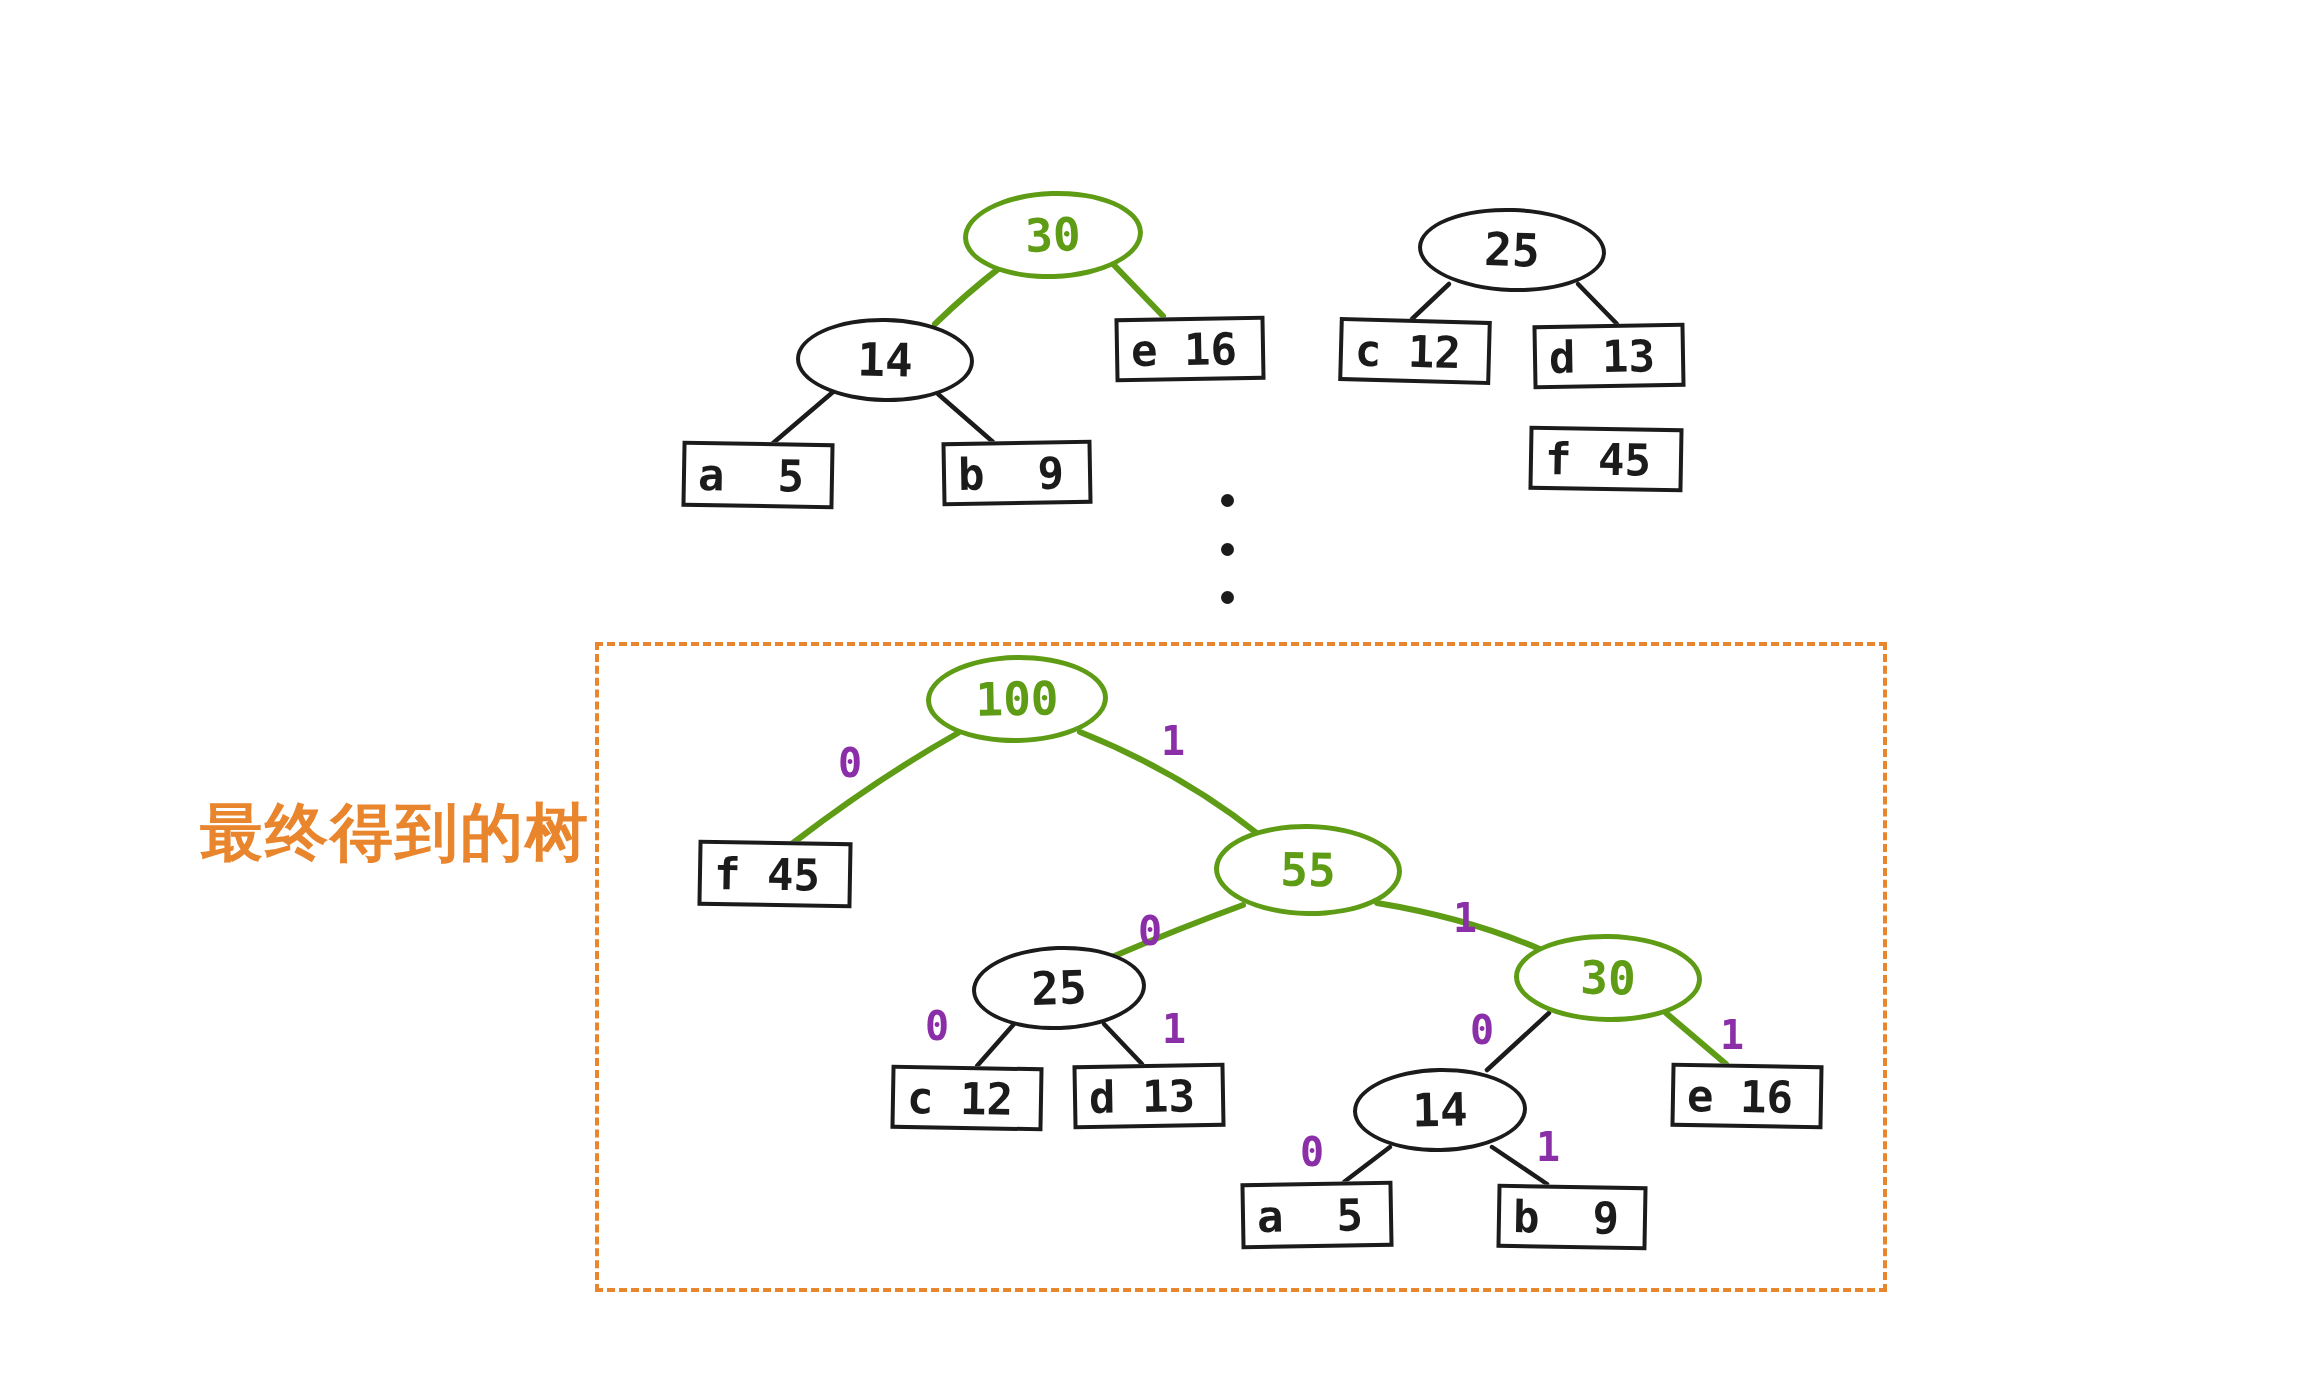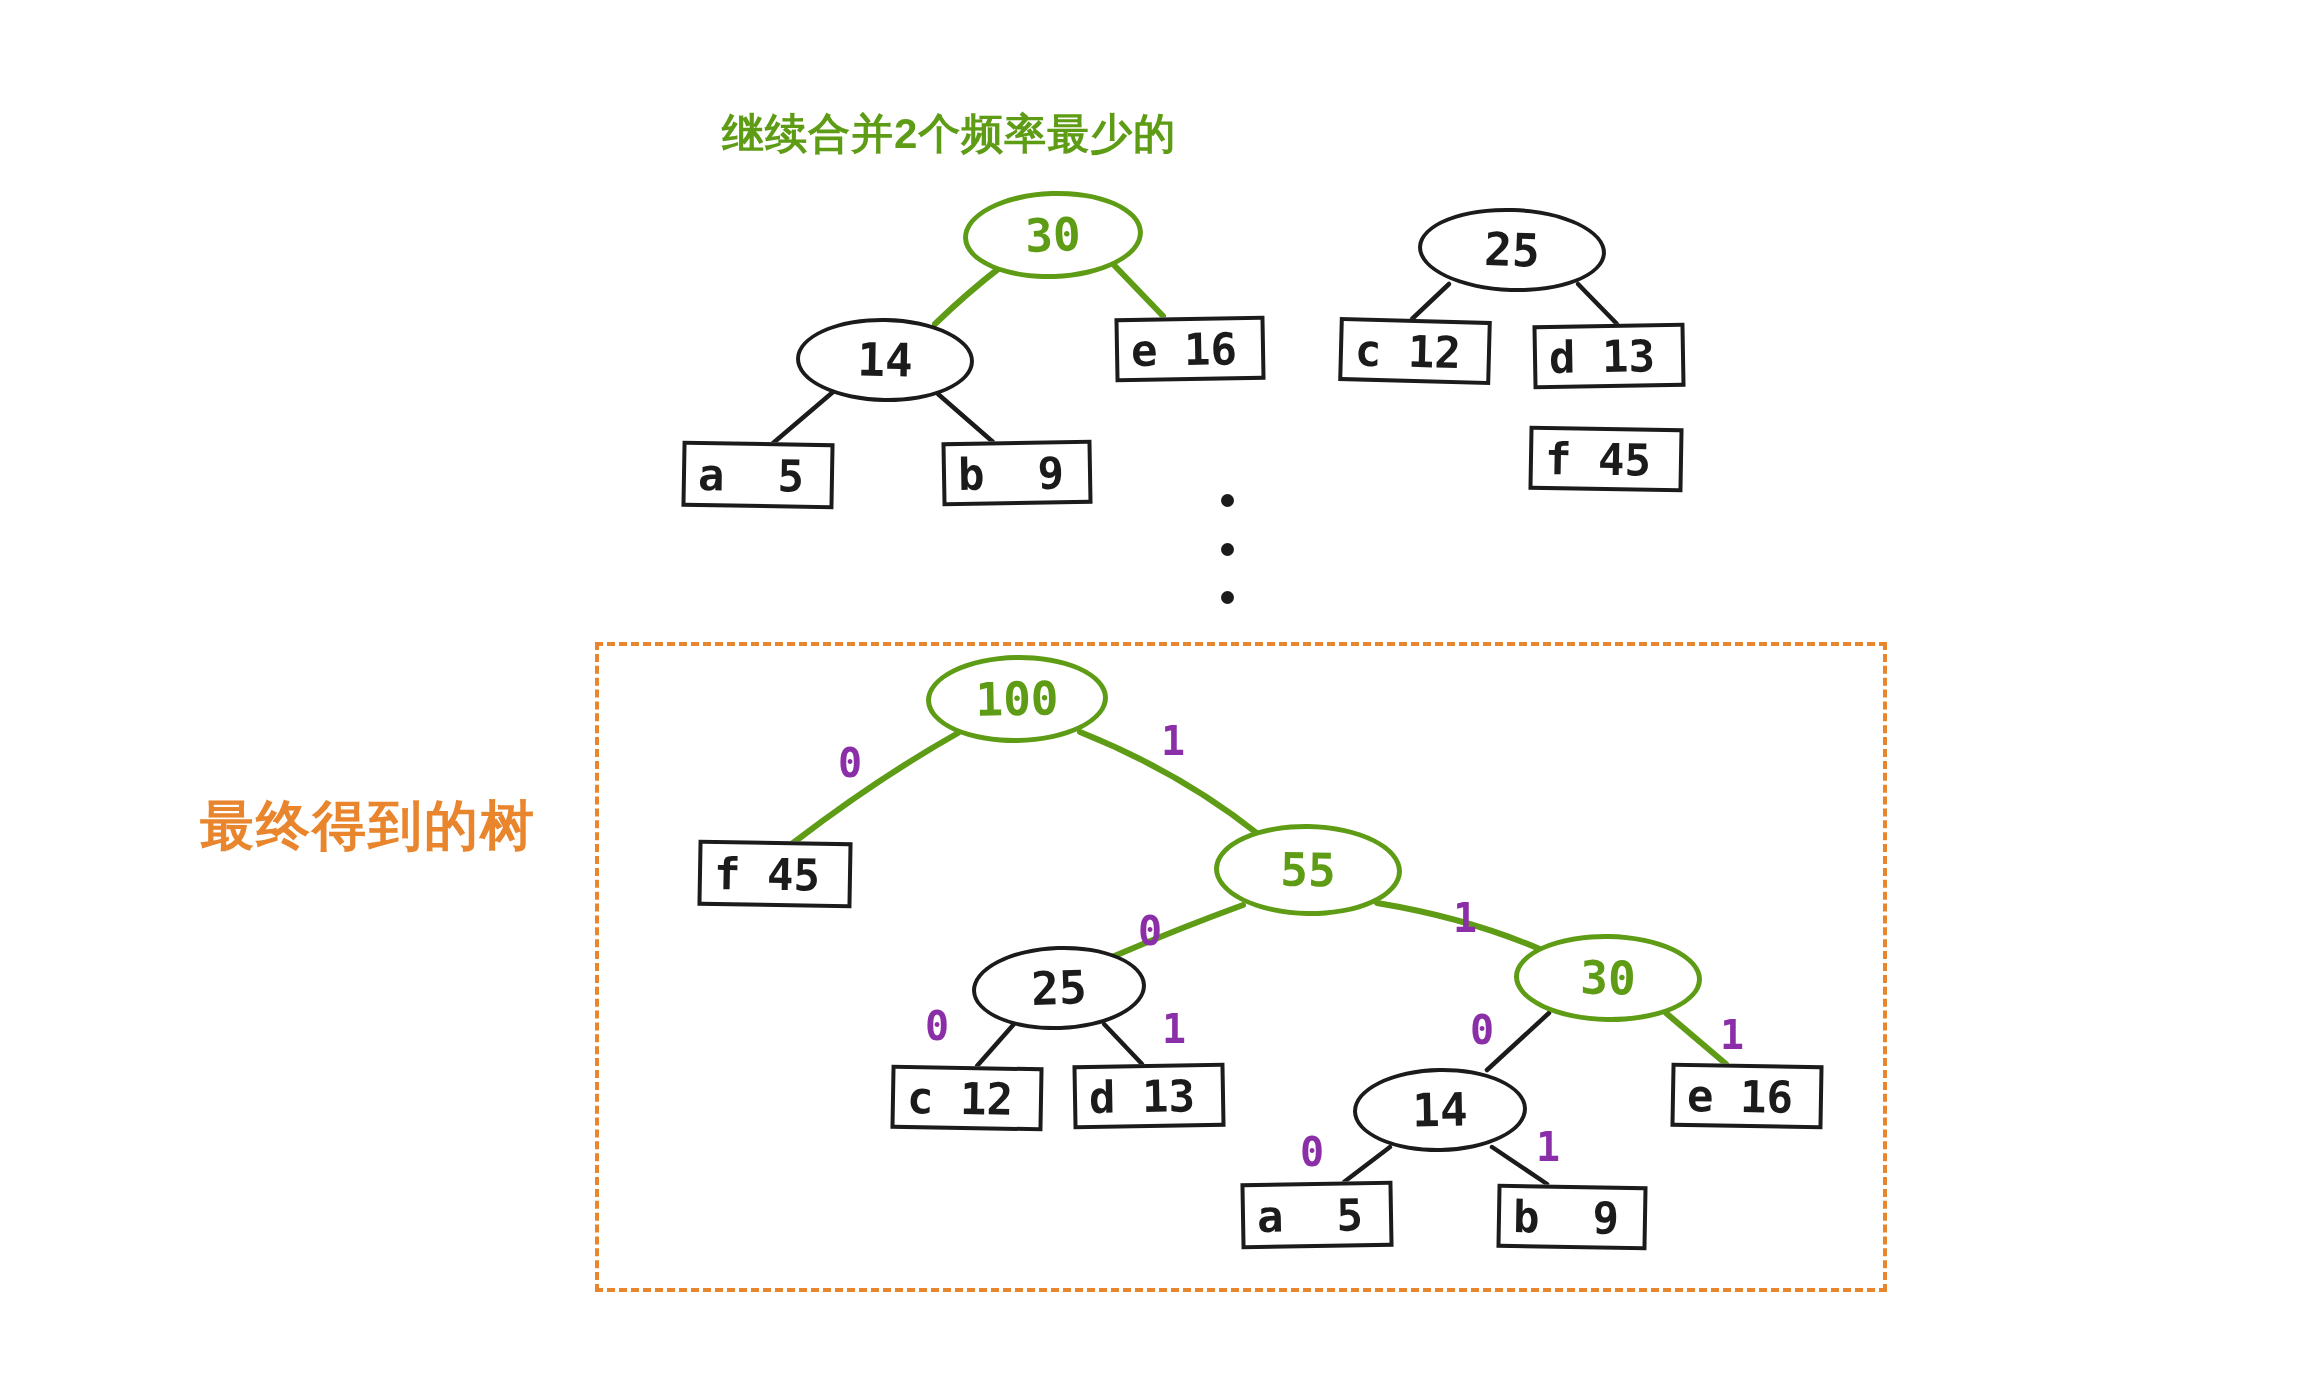--- a/index.html
+++ b/index.html
@@ -22,21 +22,21 @@
   .ellipse.green{border:5px solid var(--green);color:var(--green);}
   .ellipse.ink{border:4px solid var(--ink);color:var(--ink);}
   .leafbox{border:4px solid var(--ink);color:var(--ink);background:#fff;
            display:flex;align-items:center;font-weight:bold;font-size:44px;
            padding-left:12px;white-space:pre;
            font-family:"DejaVu Sans Mono", monospace;}
   .bit{font-size:40px;font-weight:bold;color:var(--purple);
        font-family:"DejaVu Sans Mono", monospace;}
   .top-title{font-size:42px;font-weight:bold;color:var(--green);
              font-family:"Liberation Sans", sans-serif;letter-spacing:1px;}
-  .caption{font-size:54px;font-weight:bold;color:var(--orange);
+  .caption{font-size:63px;font-weight:bold;color:var(--orange);
            font-family:Liberation Mono, monospace;letter-spacing:2px;}
   .frame{border:4px dashed var(--orange);background:transparent;}
   .dot{width:13px;height:13px;border-radius:50%;background:var(--ink);}
   .brand{display:flex;align-items:center;gap:12px;}
   .brand-text{font-size:42px;font-weight:600;color:#3f3f3f;
               font-family:"Liberation Sans", sans-serif;letter-spacing:2px;}
 </style>
 </head>
 <body>
 
@@ -56,21 +56,20 @@
     <path class="edge-green" d="M 1243 905 Q 1180 928 1112 957"></path>
     <path class="edge-green" d="M 1377 903 Q 1468 918 1542 950"></path>
     <path class="edge-ink" d="M 1014 1024 L 977 1066"></path>
     <path class="edge-ink" d="M 1104 1024 L 1142 1064"></path>
     <path class="edge-ink" d="M 1549 1013 L 1487 1070"></path>
     <path class="edge-green" d="M 1666 1013 L 1726 1064"></path>
     <path class="edge-ink" d="M 1390 1147 L 1344 1182"></path>
     <path class="edge-ink" d="M 1492 1147 L 1547 1184"></path>
   </svg>
 
-  <div class="abs top-title" style="left:722px;top:106px;">继续合并2个频率最少的</div>
 
   <div class="abs ellipse green" style="left:1053px;top:235px;width:180px;height:88px;transform:translate(-50%,-50%) rotate(-2deg);">30</div>
   <div class="abs ellipse ink" style="left:885px;top:360px;width:178px;height:84px;transform:translate(-50%,-50%) rotate(1deg);">14</div>
   <div class="abs leafbox" style="left:1190px;top:349px;width:150px;height:64px;transform:translate(-50%,-50%) rotate(-1deg);">e 16</div>
   <div class="abs leafbox" style="left:758px;top:475px;width:152px;height:66px;transform:translate(-50%,-50%) rotate(1deg);">a  5</div>
   <div class="abs leafbox" style="left:1017px;top:473px;width:150px;height:64px;transform:translate(-50%,-50%) rotate(-1deg);">b  9</div>
 
   <div class="abs ellipse ink" style="left:1512px;top:250px;width:188px;height:84px;transform:translate(-50%,-50%) rotate(2deg);">25</div>
   <div class="abs leafbox" style="left:1415px;top:351px;width:152px;height:64px;transform:translate(-50%,-50%) rotate(1.5deg);">c 12</div>
   <div class="abs leafbox" style="left:1609px;top:356px;width:152px;height:64px;transform:translate(-50%,-50%) rotate(-1deg);">d 13</div>

